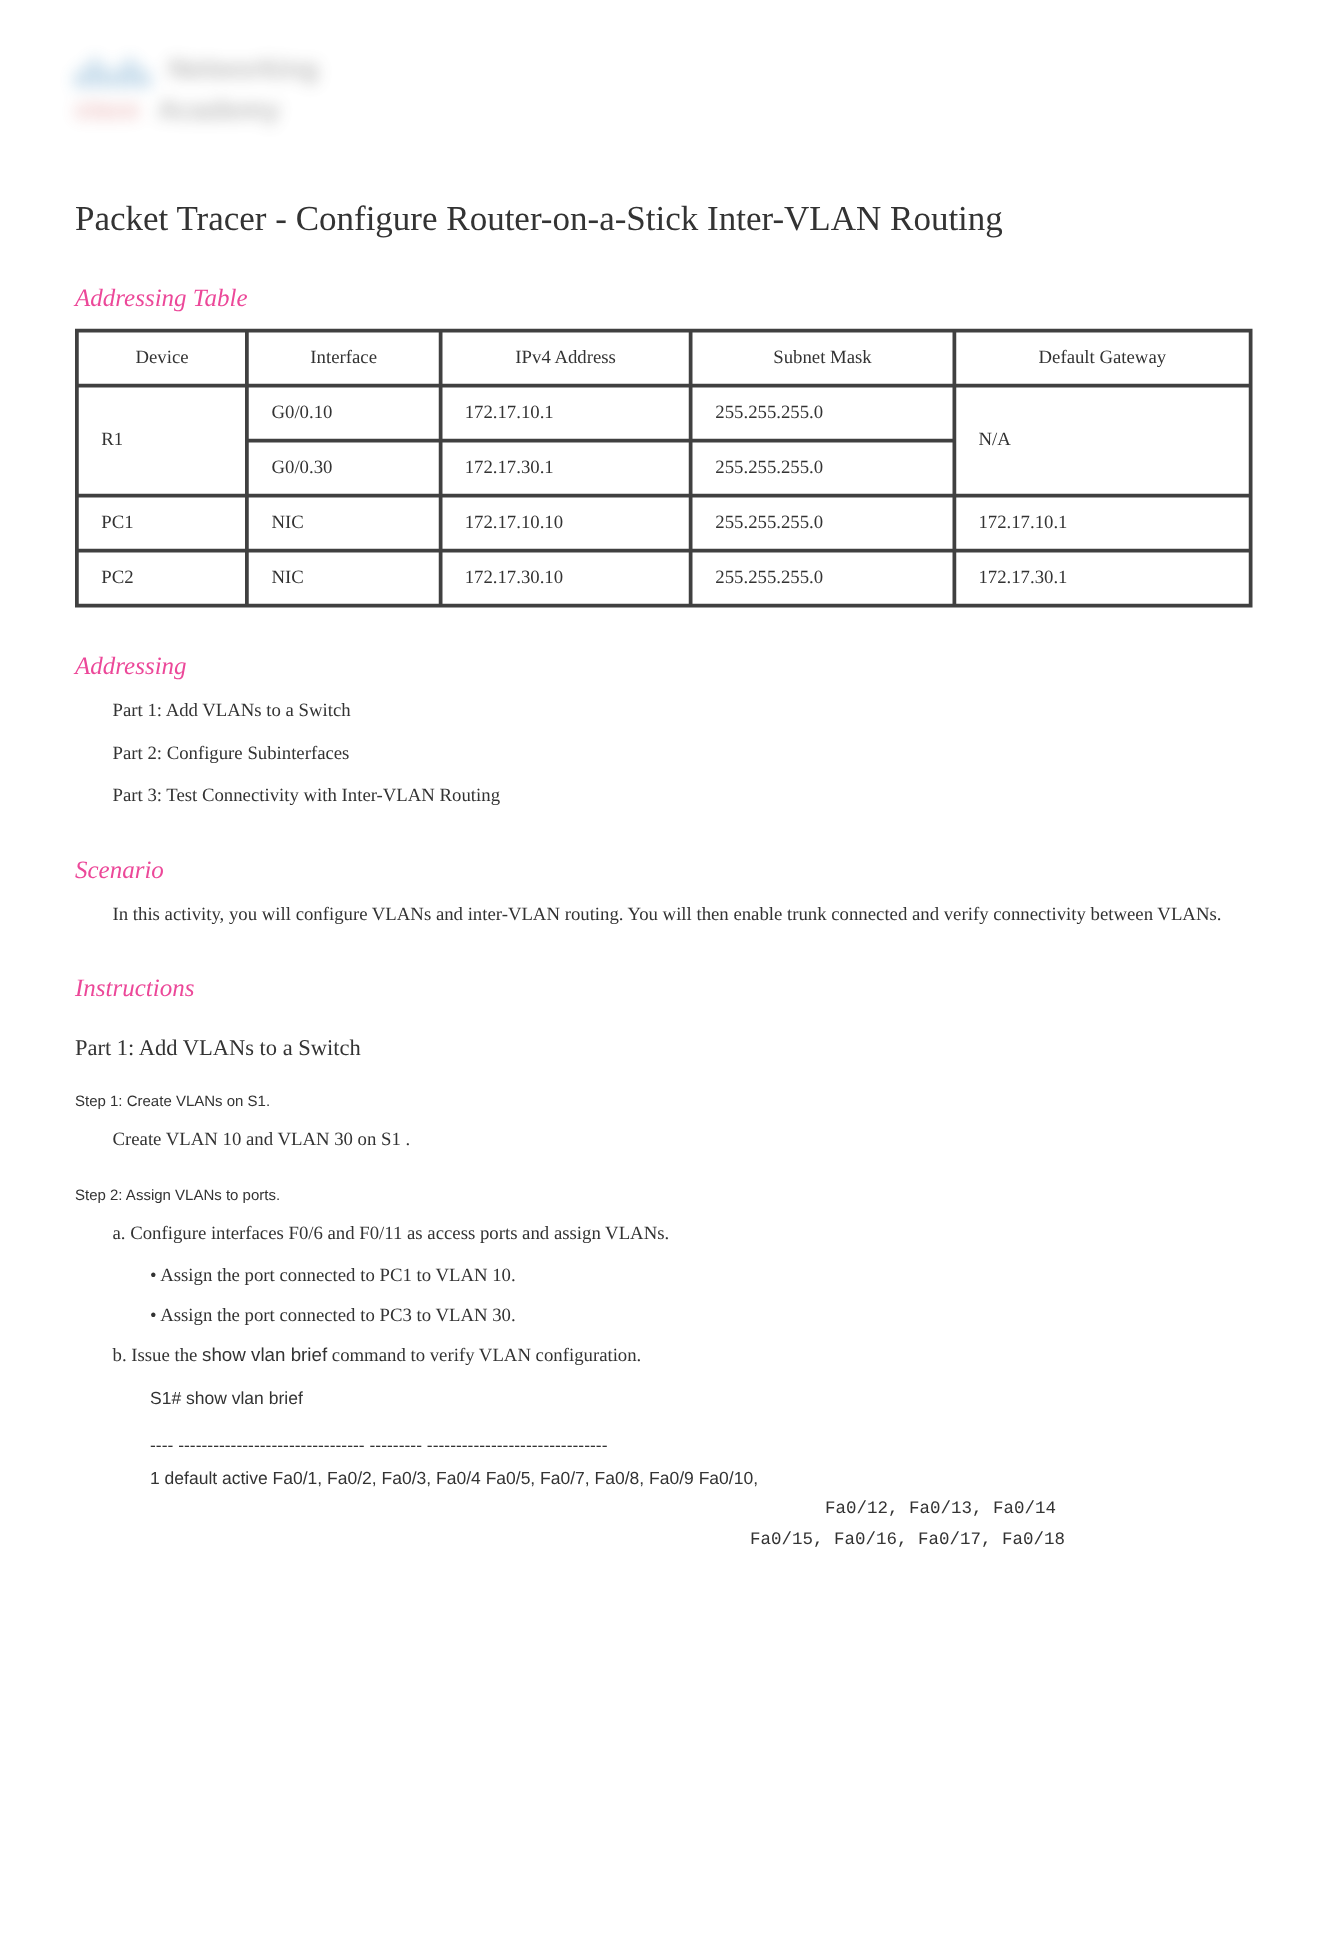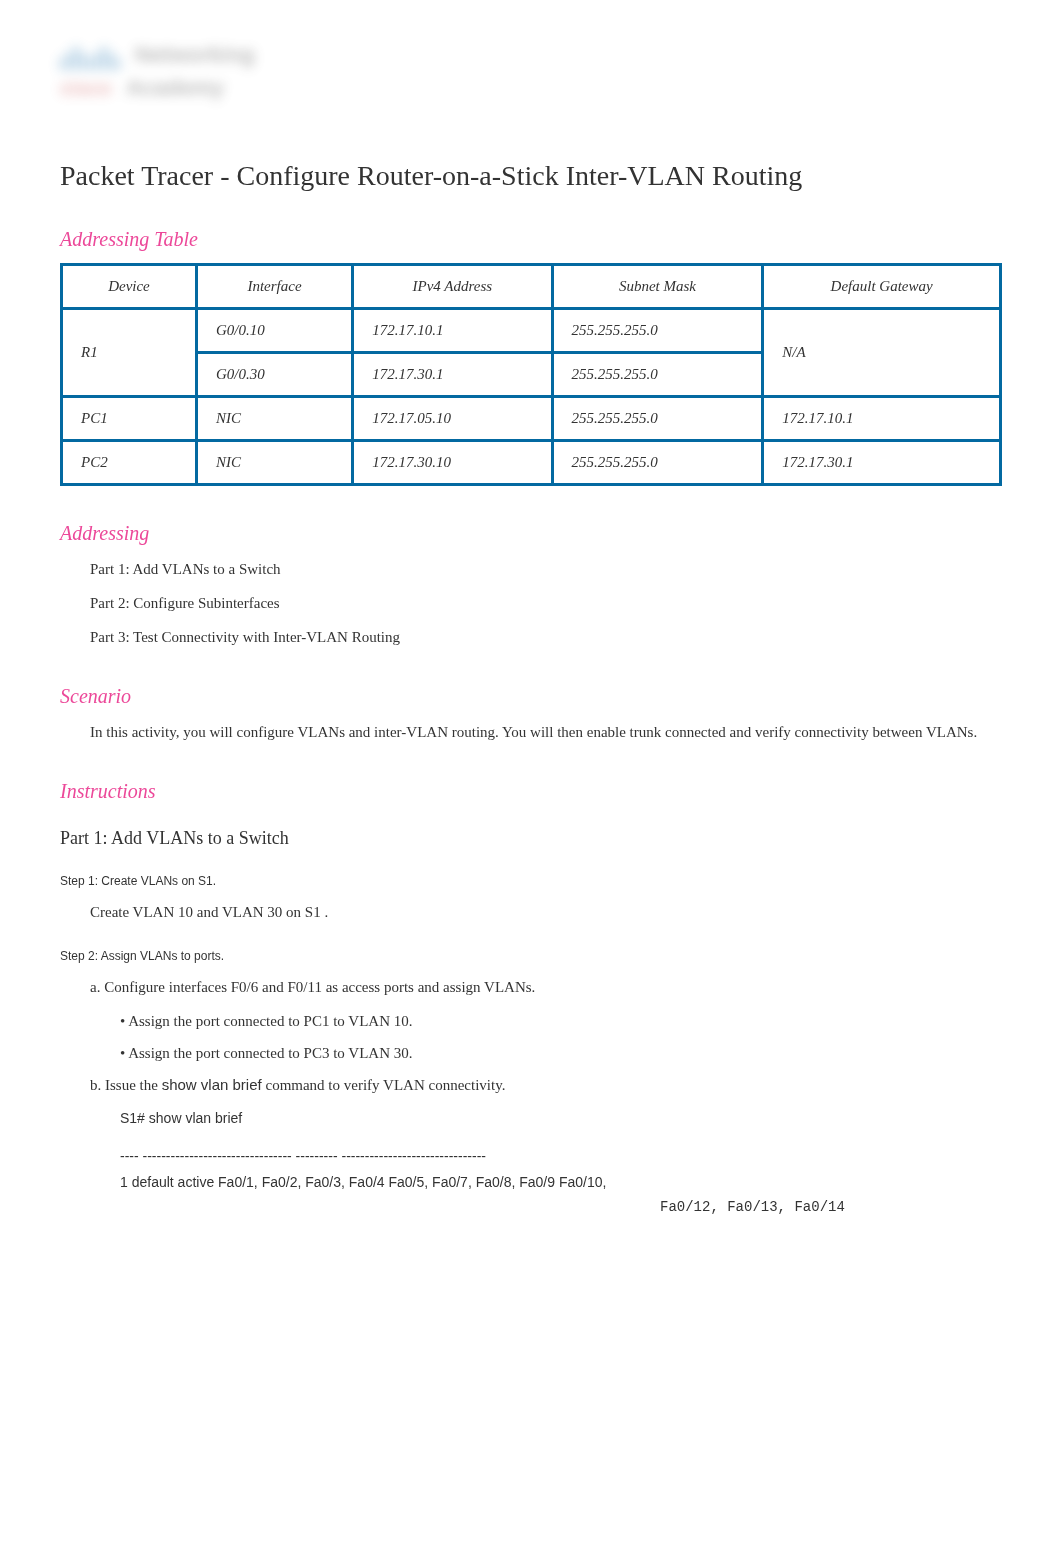--- a/index.html
+++ b/index.html
@@ -93,23 +93,22 @@
       font-size: 12px;
       font-weight: normal;
       color: #333;
       margin-top: 25px;
       margin-bottom: 12px;
     }
     table {
       width: 100%;
       border-collapse: separate;
       border-spacing: 3px;
-      background: #0369a1;
+      background: #404040;
       margin-bottom: 15px;
-      font-style: italic;
     }
     th, td {
       padding: 12px 18px;
       background: #ffffff;
       font-family: Georgia, serif;
       font-size: 15px;
       text-align: left;
       vertical-align: middle;
     }
     th {
@@ -206,21 +205,21 @@
       <td rowspan="2">N/A</td>
     </tr>
     <tr>
       <td>G0/0.30</td>
       <td>172.17.30.1</td>
       <td>255.255.255.0</td>
     </tr>
     <tr>
       <td>PC1</td>
       <td>NIC</td>
-      <td>172.17.05.10</td>
+      <td>172.17.10.10</td>
       <td>255.255.255.0</td>
       <td>172.17.10.1</td>
     </tr>
     <tr>
       <td>PC2</td>
       <td>NIC</td>
       <td>172.17.30.10</td>
       <td>255.255.255.0</td>
       <td>172.17.30.1</td>
     </tr>
@@ -254,29 +253,30 @@
   <span> to VLAN 10.</span>
 </p>
 <p class="indent-2">
   <span>• Assign the port connected to </span>
   <span>PC3</span>
   <span> to VLAN 30.</span>
 </p>
 <p class="indent-1">
   <span>b. Issue the </span>
   <span class="cmd-text">show vlan brief</span>
-  <span> command to verify VLAN connectivity.</span>
+  <span> command to verify VLAN configuration.</span>
 </p>
 <p class="indent-2 code-line">
   <span>S1# </span>
   <span>show vlan brief</span>
 </p>
 
 <div class="code-block">
   <div>---- -------------------------------- --------- -------------------------------</div>
   <div>
     <span>1 default active Fa0/1, Fa0/2, Fa0/3, Fa0/4</span>
     <span style="">Fa0/5, Fa0/7, Fa0/8, Fa0/9 Fa0/10,</span>
   </div>
 </div>
 <div class="code-block-right">
   <div style="padding-left:200px;">Fa0/12, Fa0/13, Fa0/14</div>
+  <div style="padding-left:140px;">Fa0/15, Fa0/16, Fa0/17, Fa0/18</div>
 </div>
 
 </body></html>

